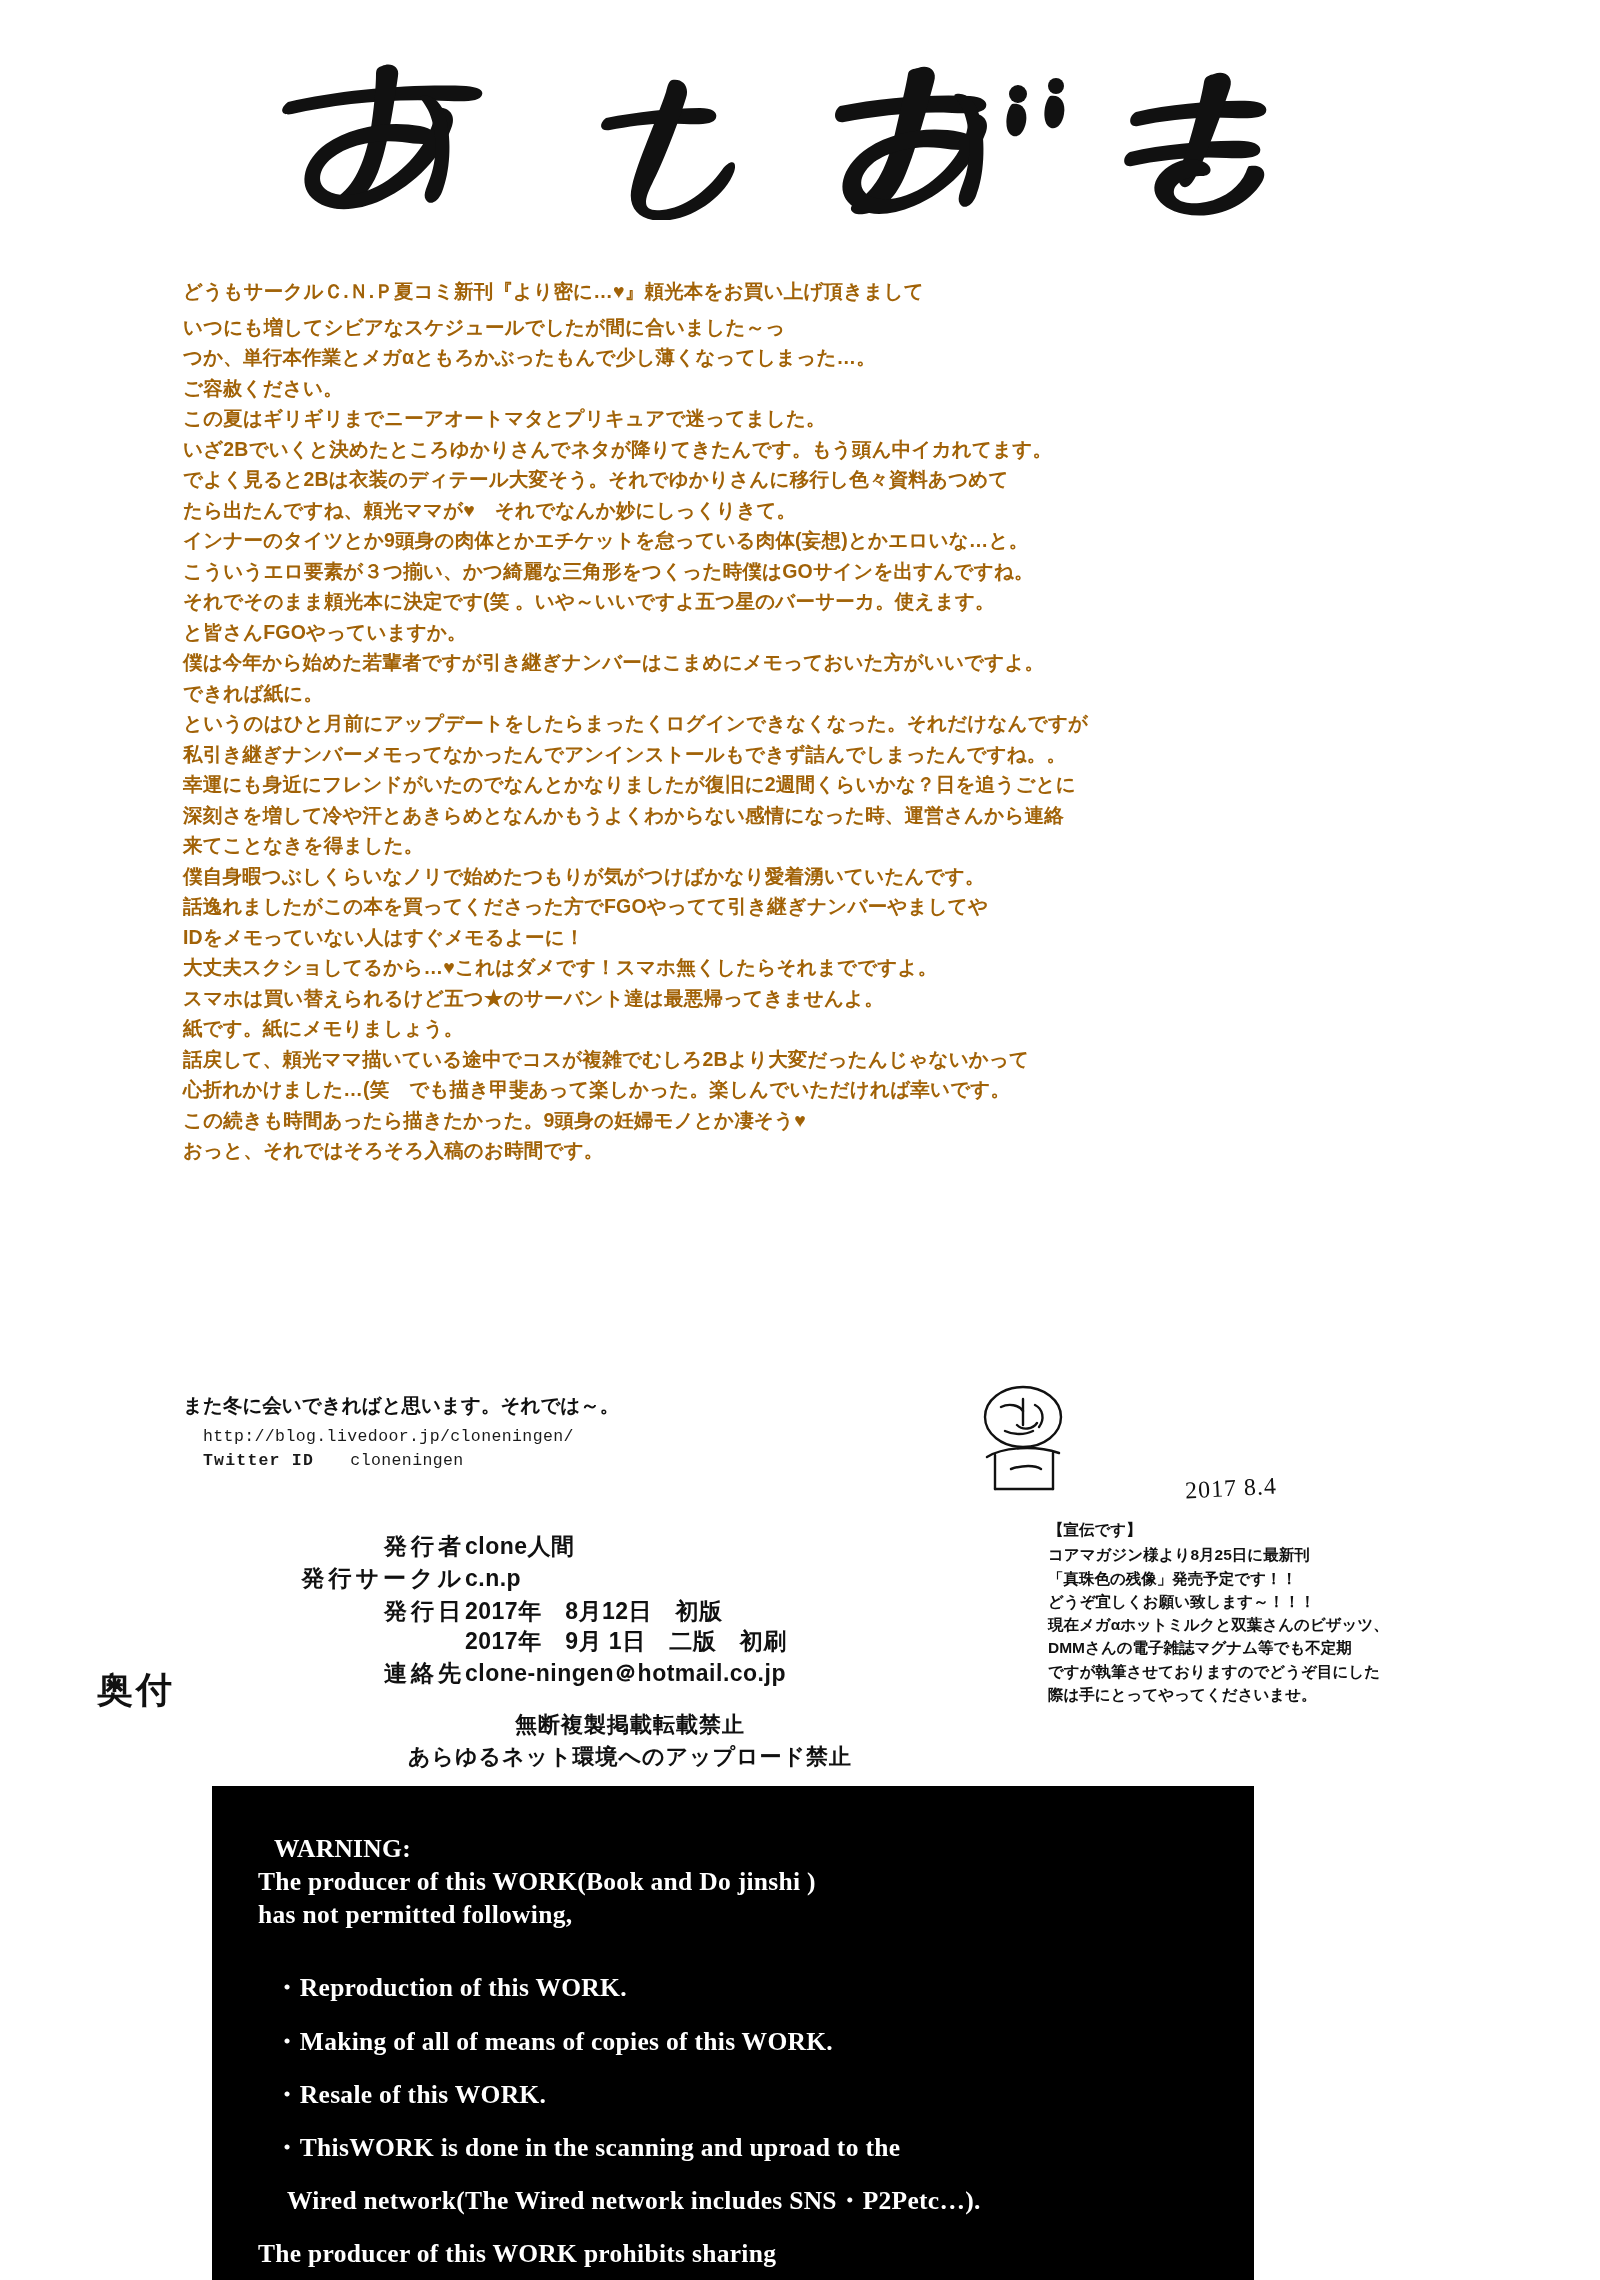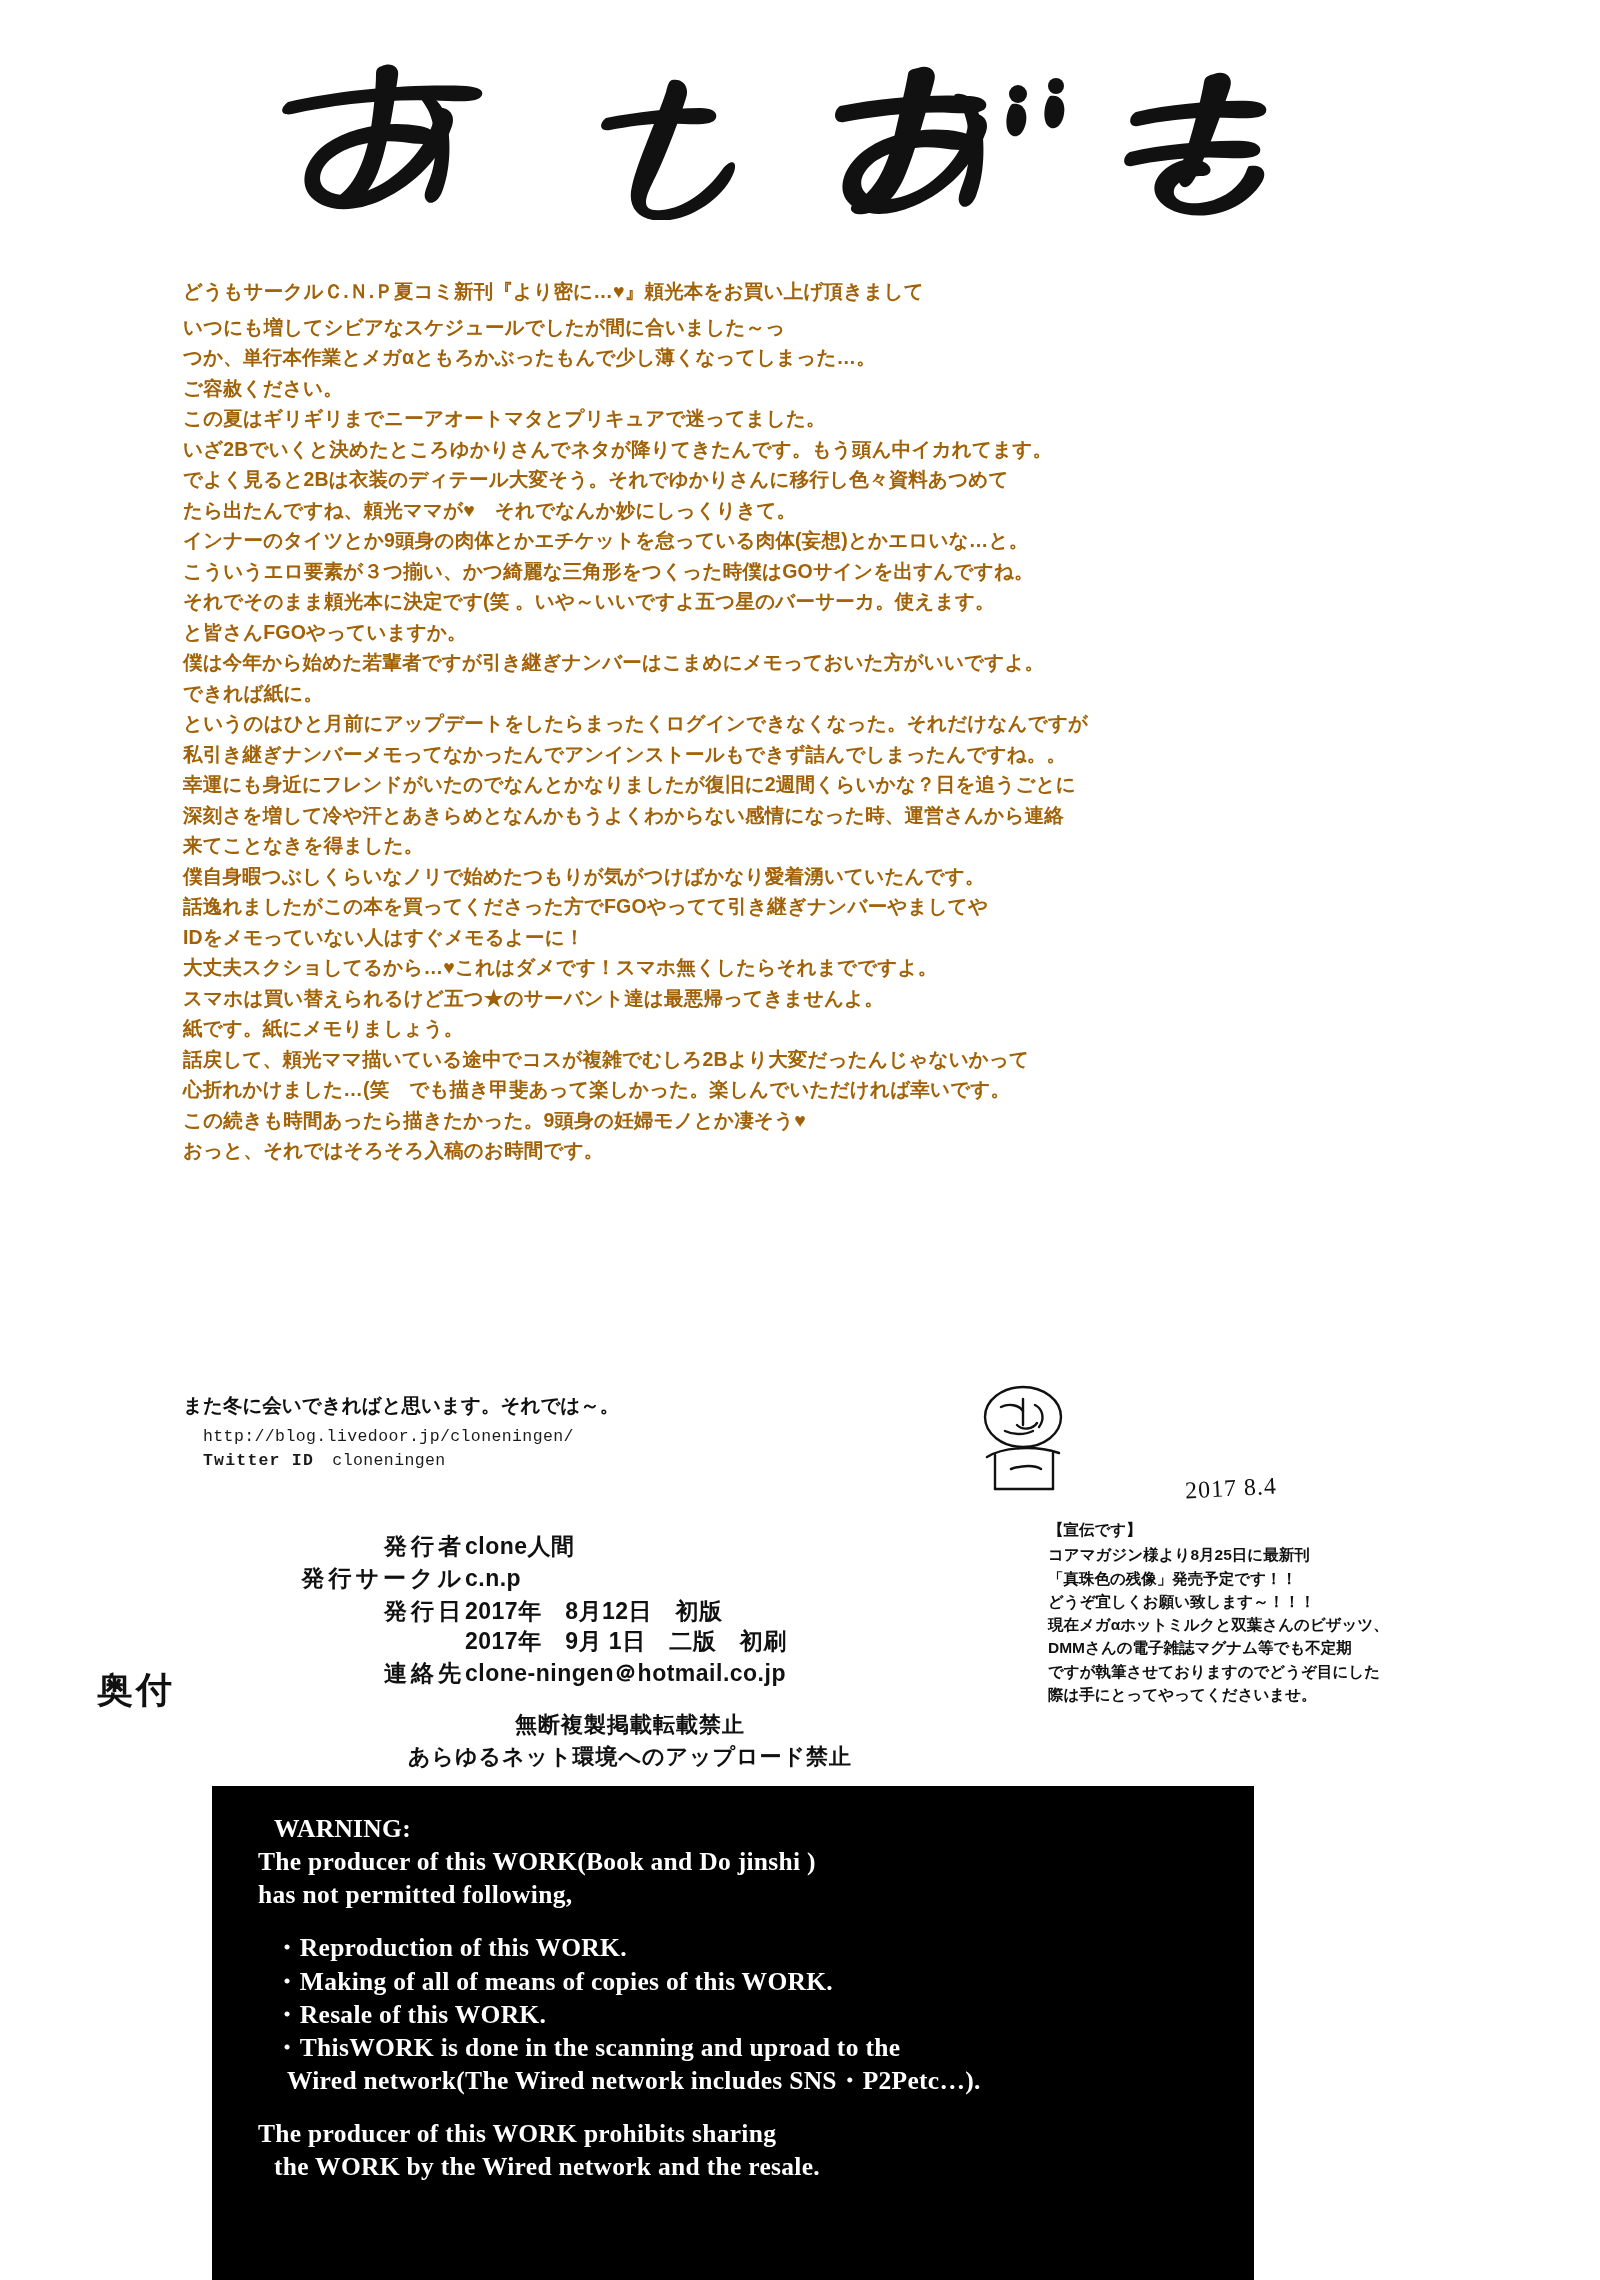--- a/index.html
+++ b/index.html
@@ -168,21 +168,21 @@
   .warning-inner {
     padding: 26px 34px 20px 46px;
     font-family: "Liberation Serif", serif;
     font-size: 25.5px;
     line-height: 1.30;
     font-weight: bold;
     letter-spacing: 0.3px;
   }
   .warning-inner .w-line { display: block; white-space: pre; }
   .warning-inner .gap { height: 20px; }
-  .warning-inner .indent { padding-left: 16px; }
+  .warning-inner .indent { padding-left: 16px; margin-top: 20px; }
 </style>
 </head>
 <body>
 
 <div class="page">
 
   <div class="title-area">
     <svg width="1060" height="160" viewBox="0 0 1060 160" aria-hidden="true">
       <g fill="#111111">
 
@@ -246,21 +246,21 @@
       <span class="line">おっと、それではそろそろ入稿のお時間です。</span>
     </div>
   </div>
 
   <div class="closing">また冬に会いできればと思います。それでは～。</div>
 
   <div class="url-block">
     <div>http://blog.livedoor.jp/cloneningen/</div>
     <div>
       <span class="tw-label">Twitter ID</span>
-      <span style="margin-left:8px;text-align:center;">cloneningen</span>
+      <span style="margin-left:26px;text-align:center;">cloneningen</span>
     </div>
   </div>
 
   <div class="signature">
     <svg width="330" height="130" viewBox="0 0 330 130" aria-hidden="true">
       <g fill="none" stroke="#111111" stroke-width="2.4" stroke-linecap="round">
         <ellipse cx="48" cy="32" rx="38" ry="30"></ellipse>
         <path d="M26,22 C34,18 44,20 48,26"></path>
         <path d="M48,14 L48,40"></path>
         <path d="M42,40 C48,46 58,44 62,38"></path>

